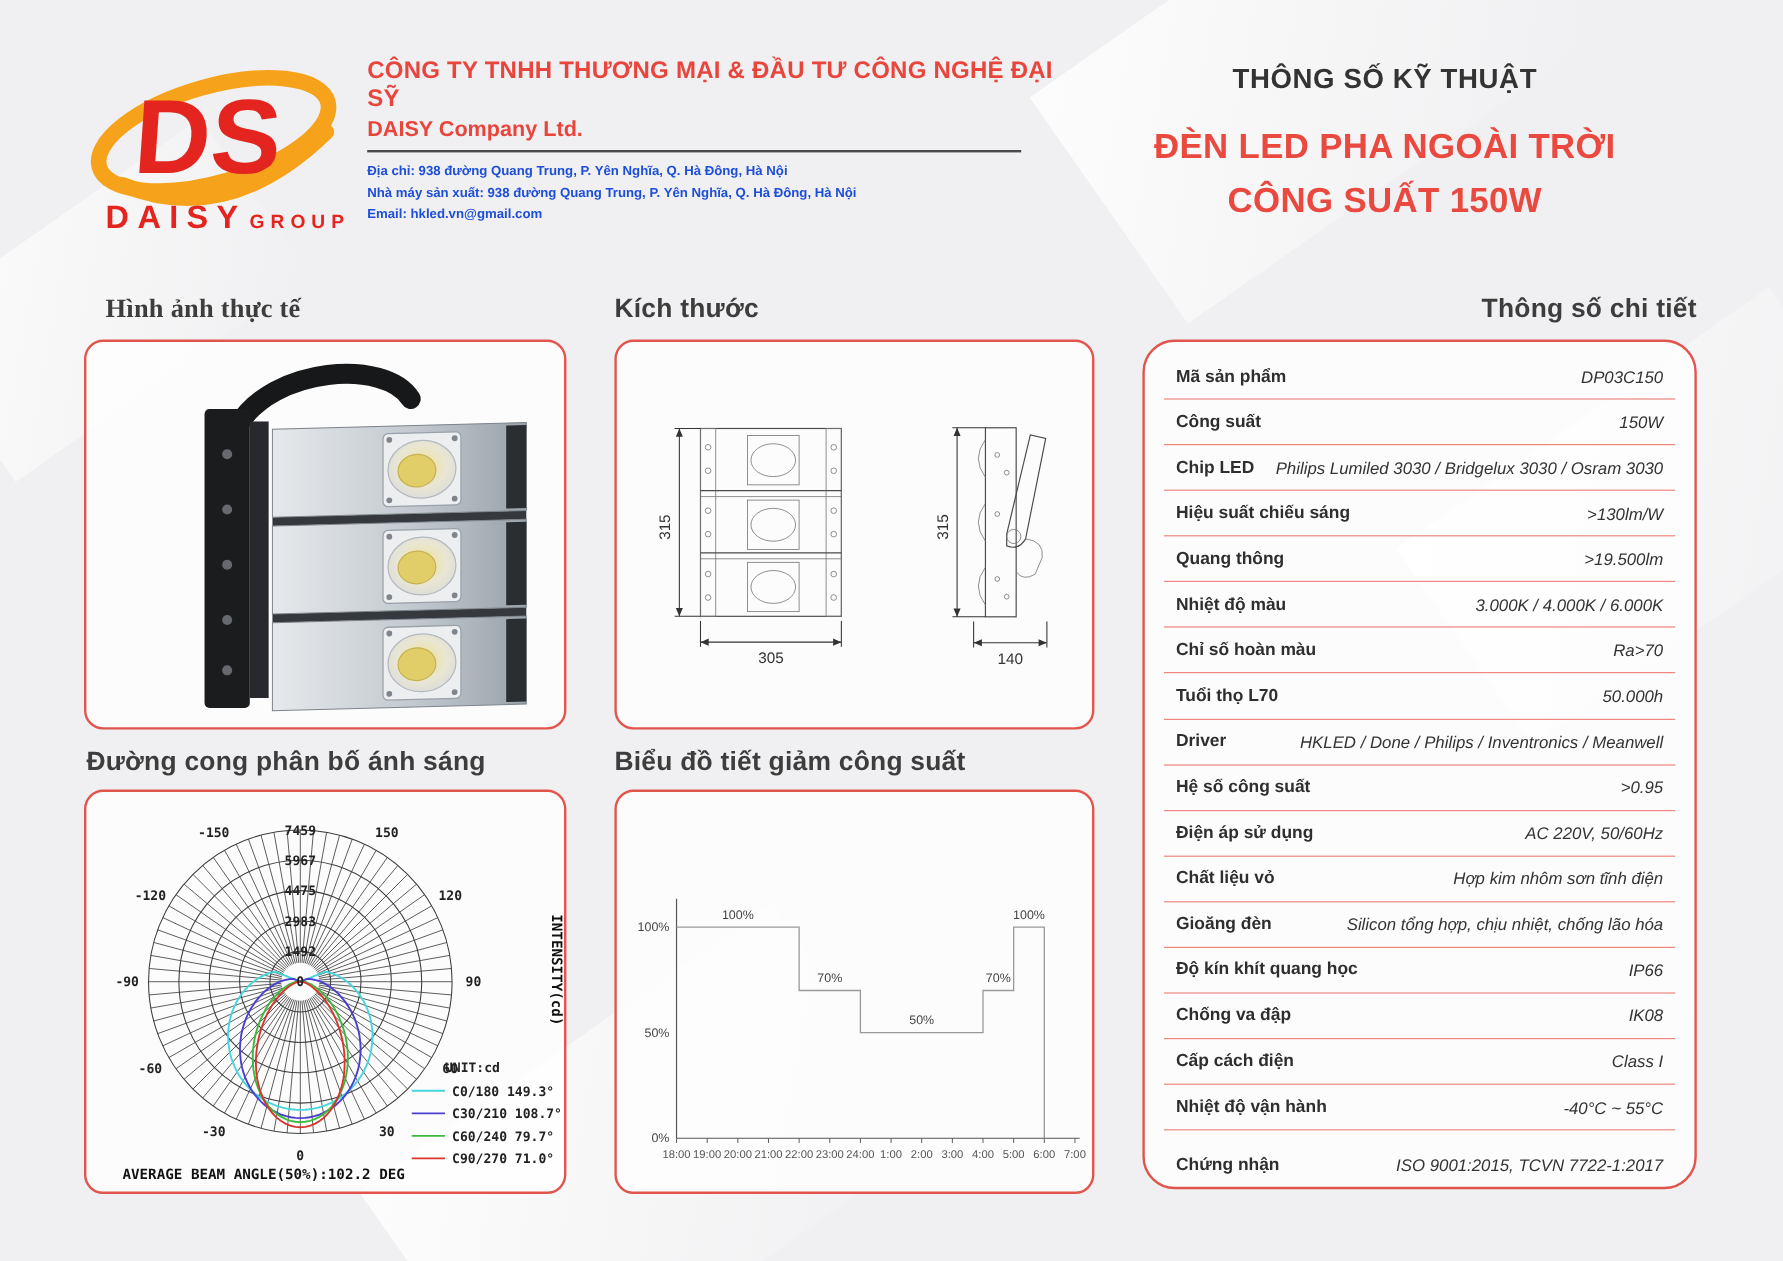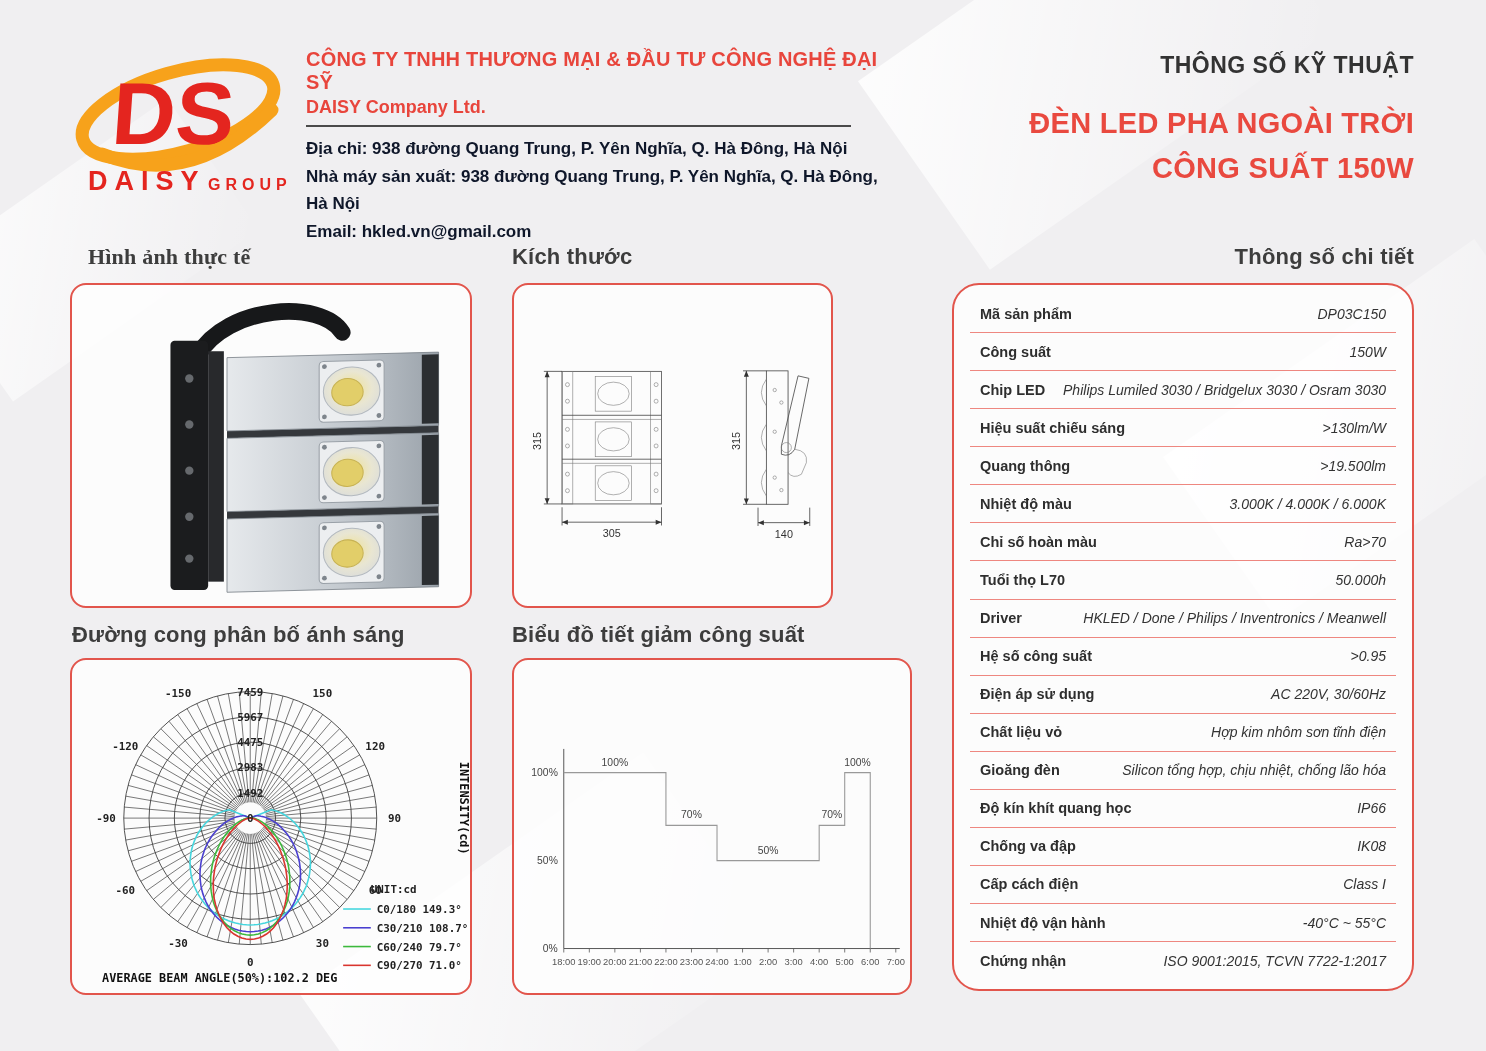--- a/index.html
+++ b/index.html
@@ -14,50 +14,50 @@
   .r2 { width:380px; height:200px; top:330px; right:-80px; transform:rotate(-35deg); }
   .r3 { width:420px; height:240px; bottom:-40px; left:330px; transform:rotate(-35deg); }
   .r4 { width:300px; height:160px; top:170px; left:-60px; transform:rotate(-35deg); }
 
   
   .logo-block { position:absolute; left:72px; top:48px; width:220px; height:152px; }
   .company-block { position:absolute; left:306px; top:48px; width:575px; }
   .company-line1 { color:#e8453c; font-weight:bold; font-size:20px; letter-spacing:.2px; }
   .company-line2 { color:#e8453c; font-weight:bold; font-size:18px; margin-top:3px; }
   .company-rule { border:none; border-top:2px solid #4a4a4a; margin:7px 0 8px 0; width:545px; }
-  .company-info div { font-size:17px; font-weight:bold; color:#0f172a; line-height:1.62; }
-  .doc-block { position:absolute; right:72px; top:52px; width:520px; text-align:right; }
+  .company-info div { font-size:11px; font-weight:bold; color:#1d4ed8; line-height:1.62; }
+  .doc-block { position:absolute; right:72px; top:52px; width:520px; text-align:center; }
   .doc-title { font-size:23px; font-weight:bold; color:#333; letter-spacing:.5px; }
   .product-title { font-size:29px; font-weight:bold; color:#e9493f; margin-top:22px; line-height:1.55; letter-spacing:.3px; }
 
   
   .sec-h { position:absolute; font-size:22px; font-weight:bold; color:#3d3d3d; letter-spacing:.2px; }
   .h-photo { left:88px; top:244px;font-family:Liberation Serif, serif; }
   .h-dims  { left:512px; top:244px; }
   .h-specs { right:72px; top:244px; text-align:right; width:480px; }
   .h-curve { left:72px; top:622px; }
   .h-derate{ left:512px; top:622px; }
 
   
   .panel {
     position:absolute; background:rgba(255,255,255,.78);
     border:2px solid #e2554c; border-radius:16px;
   }
   .p-photo { left:70px;  top:283px; width:402px; height:325px; overflow:hidden; }
-  .p-dims  { left:512px; top:283px; width:321px; height:325px; }
+  .p-dims  { left:512px; top:283px; width:400px; height:325px; }
   .p-specs { left:952px; top:283px; width:462px; height:708px; padding:10px 0; display:flex; flex-direction:column;border-radius:27px; }
   .p-curve { left:70px;  top:658px; width:402px; height:337px; }
   .p-derate{ left:512px; top:658px; width:400px; height:337px; }
 
   
   .spec-row {
     flex:1; display:flex; align-items:center; justify-content:space-between;
     margin:0 16px; padding:0 10px; border-bottom:1.5px solid #ee8780;
   }
-  .spec-row:last-child { border-bottom:none; }
+  .spec-row:last-child { border-bottom:none;align-items:flex-end; }
   .spec-label { font-size:14.5px; font-weight:bold; color:#2e2e2e; white-space:nowrap; }
   .spec-value { font-size:14px; font-style:italic; color:#333; text-align:right; margin-left:12px; }
 
   
   .dims-wrap { display:flex; height:100%; align-items:center; justify-content:center; gap:18px; padding-top:10px; }
 
   
   .pch  { font:bold 11px "DejaVu Sans Mono", monospace; fill:#222; }
   .pch2 { font:bold 11px "DejaVu Sans Mono", monospace; fill:#222; }
   .pch3 { font:bold 12px "DejaVu Sans Mono", monospace; fill:#111; }
@@ -288,21 +288,21 @@
       <div class="spec-row">
         <span class="spec-label">Driver</span>
         <span class="spec-value">HKLED / Done / Philips / Inventronics / Meanwell</span>
       </div>
       <div class="spec-row">
         <span class="spec-label">Hệ số công suất</span>
         <span class="spec-value">&gt;0.95</span>
       </div>
       <div class="spec-row">
         <span class="spec-label">Điện áp sử dụng</span>
-        <span class="spec-value">AC 220V, 30/60Hz</span>
+        <span class="spec-value">AC 220V, 50/60Hz</span>
       </div>
       <div class="spec-row">
         <span class="spec-label">Chất liệu vỏ</span>
         <span class="spec-value">Hợp kim nhôm sơn tĩnh điện</span>
       </div>
       <div class="spec-row">
         <span class="spec-label">Gioăng đèn</span>
         <span class="spec-value">Silicon tổng hợp, chịu nhiệt, chống lão hóa</span>
       </div>
       <div class="spec-row">

